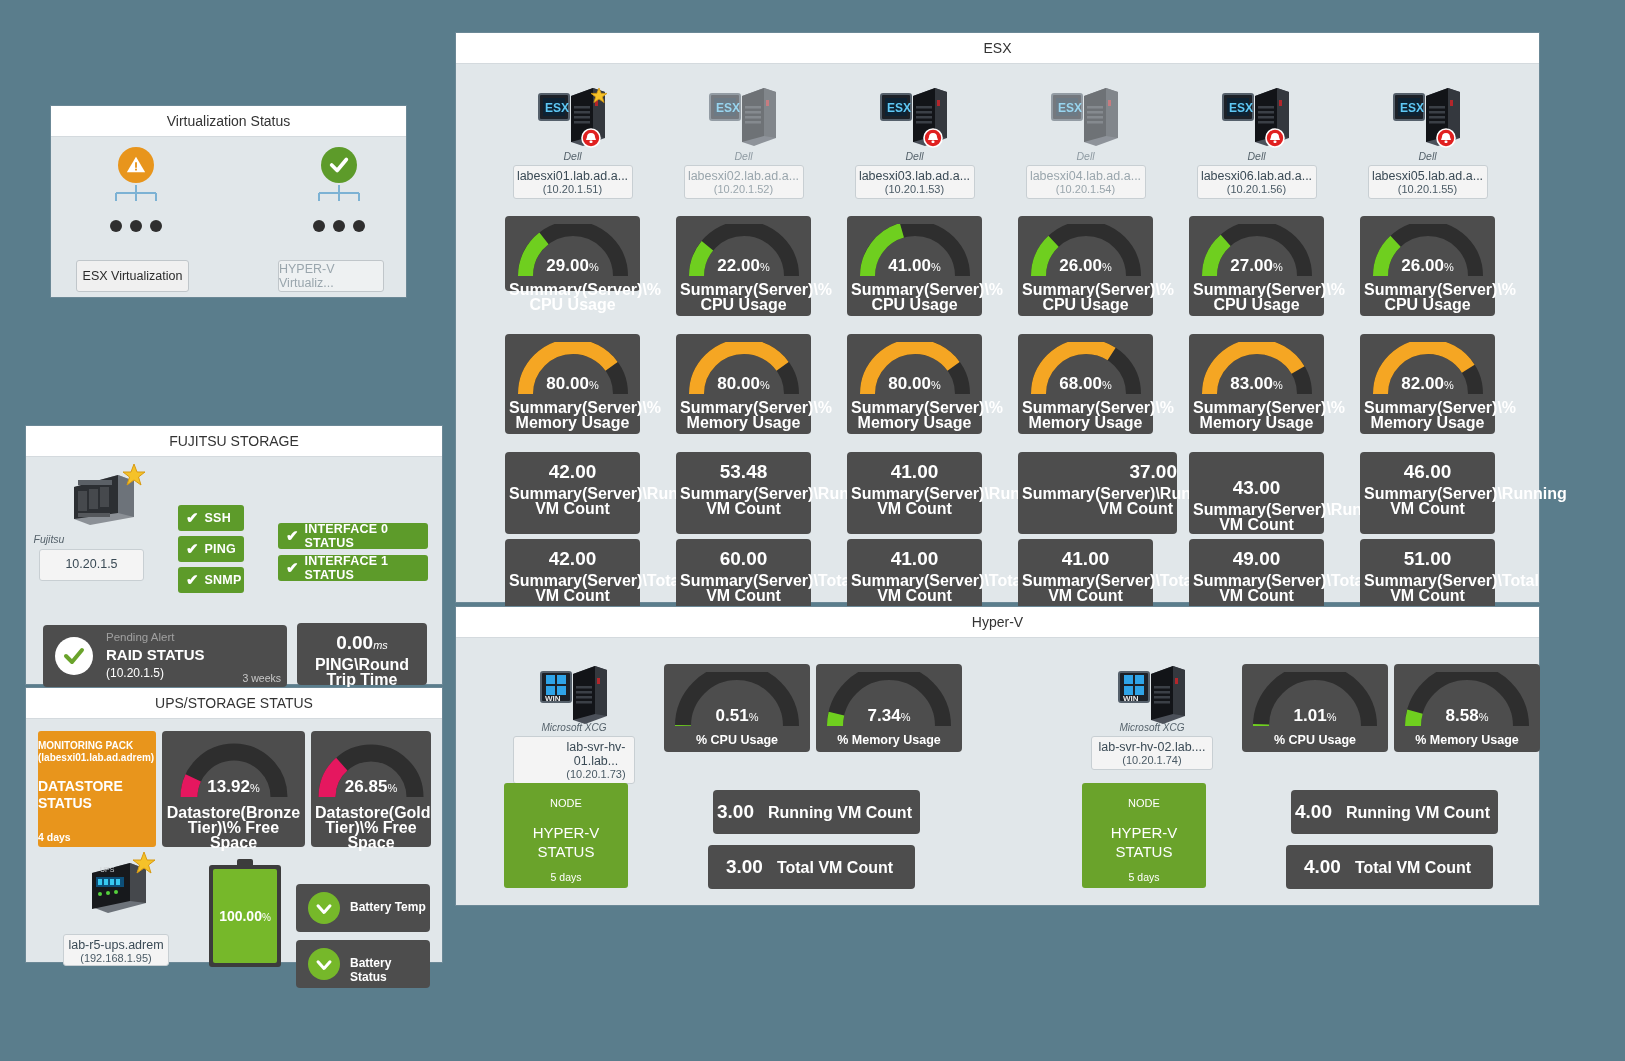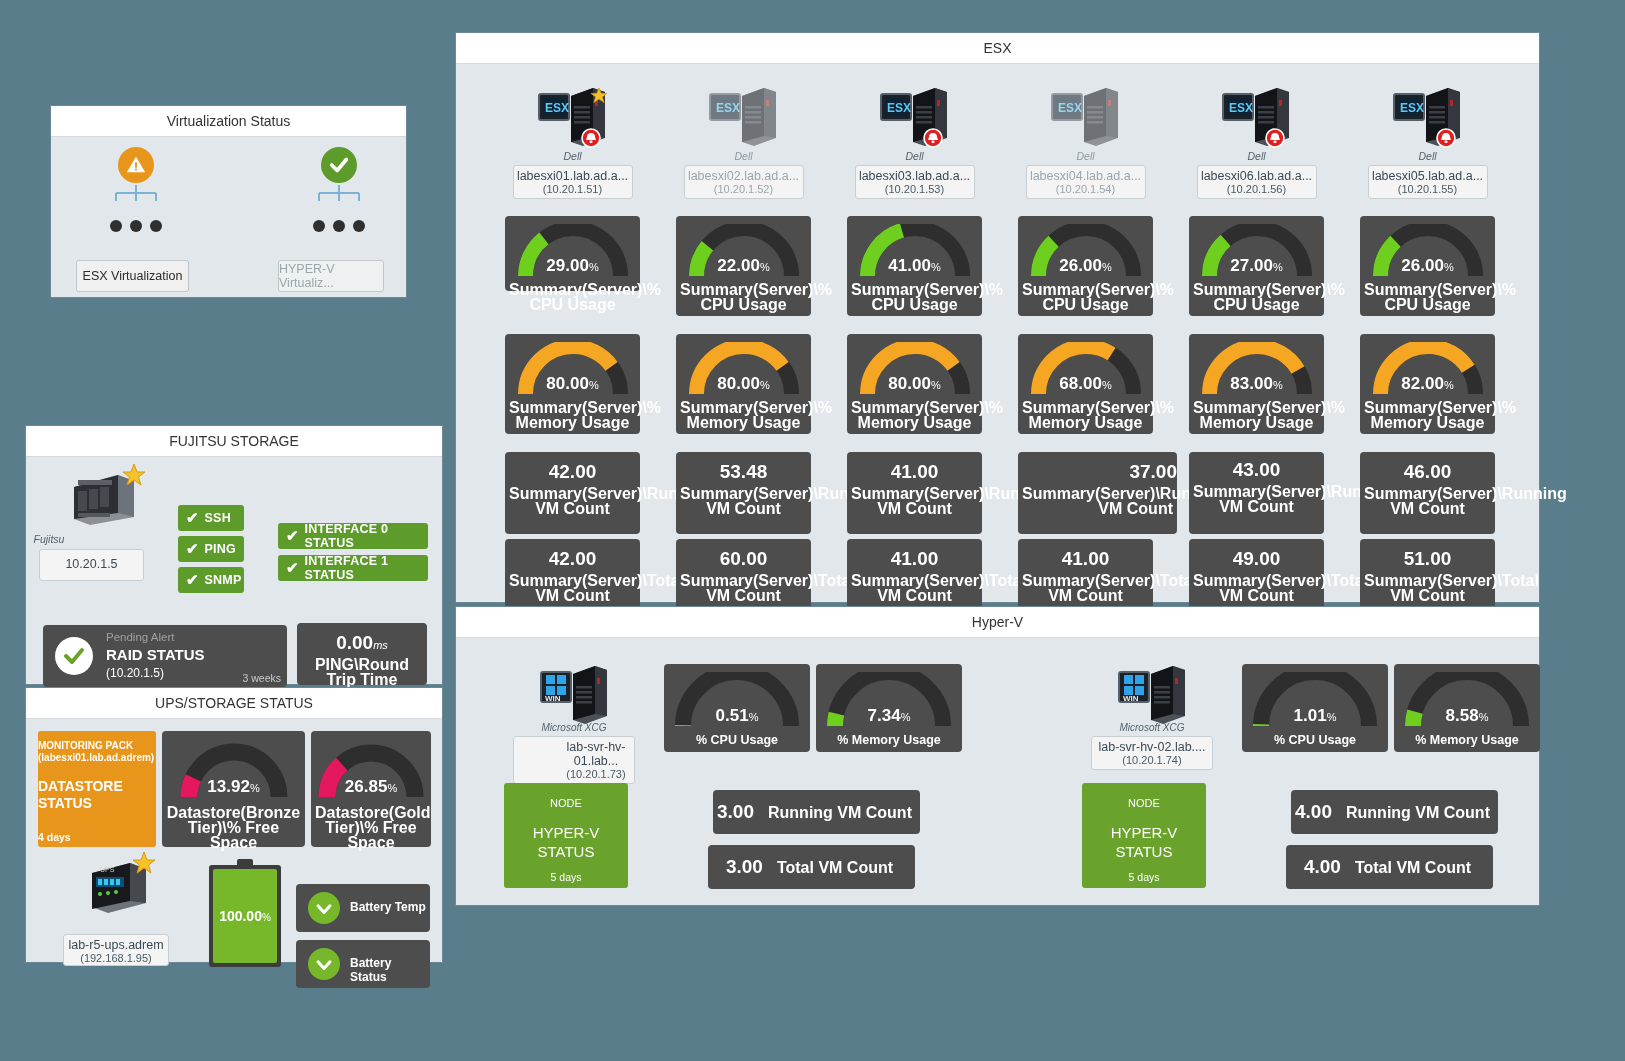--- a/index.html
+++ b/index.html
@@ -574,21 +574,21 @@
     <path d="M7.5 52 A47.5 47.5 0 0 1 102.5 52" fill="none" stroke="#f5a623" stroke-width="15" stroke-dasharray="123.9 298.5"></path>
   </svg>
           <div class="val">
             <span>83.00</span><span class="u">%</span>
           </div>
         </div>
         <div class="lbl" style="margin-top:4px;">Summary(Server)\% Memory Usage</div>
       </div>
 
       <div class="tile" style="left:3px;top:388px;width:135px;height:82px;">
-        <div class="big" style="padding-top:7px;">43.00</div>
+        <div class="big" style="padding-top:25px;">43.00</div>
         <div class="lbl" style="margin-top:3px;">Summary(Server)\Running VM Count</div>
       </div>
 
       <div class="tile" style="left:3px;top:475px;width:135px;height:75px;">
         <div class="big" style="padding-top:9px;">49.00</div>
         <div class="lbl" style="margin-top:3px;">Summary(Server)\Total VM Count</div>
       </div>
     </div>
       <div style="position: absolute; left: 901px; top: 0px; width: 141px;">
       <div style="position:absolute;left:34.5px;top:22px;"><svg width="72" height="62" viewBox="0 0 72 62" style="opacity:1">

